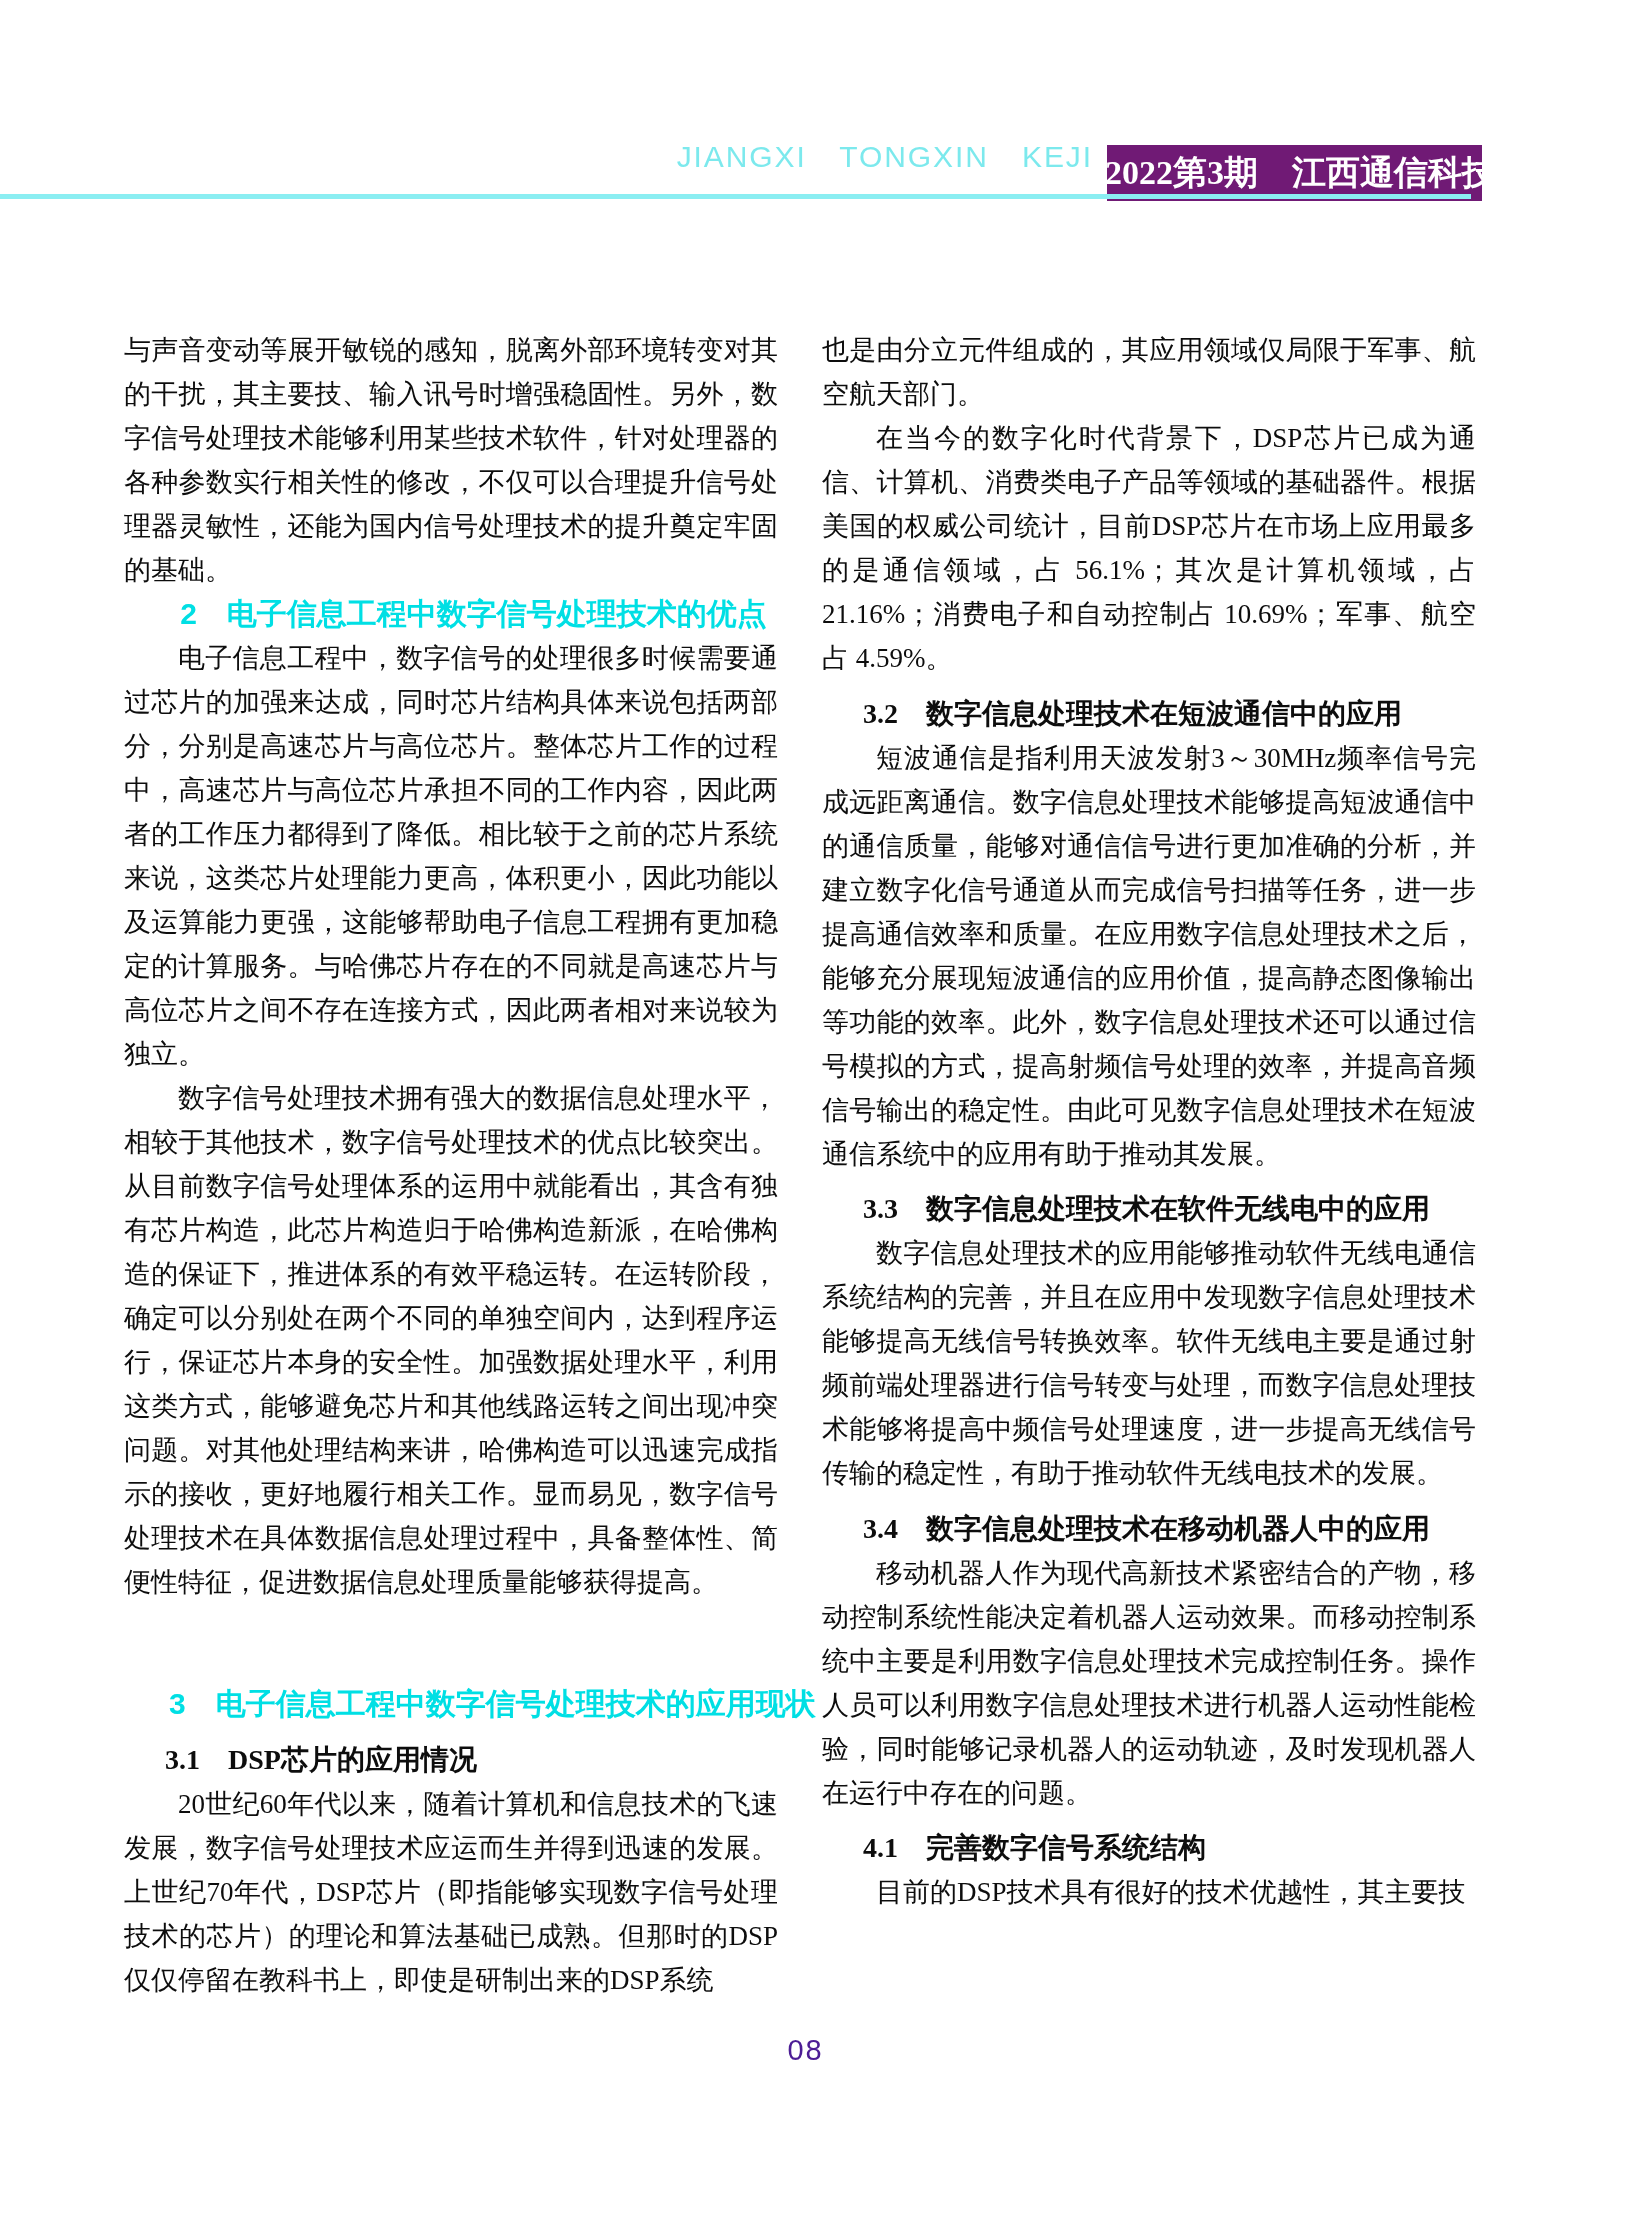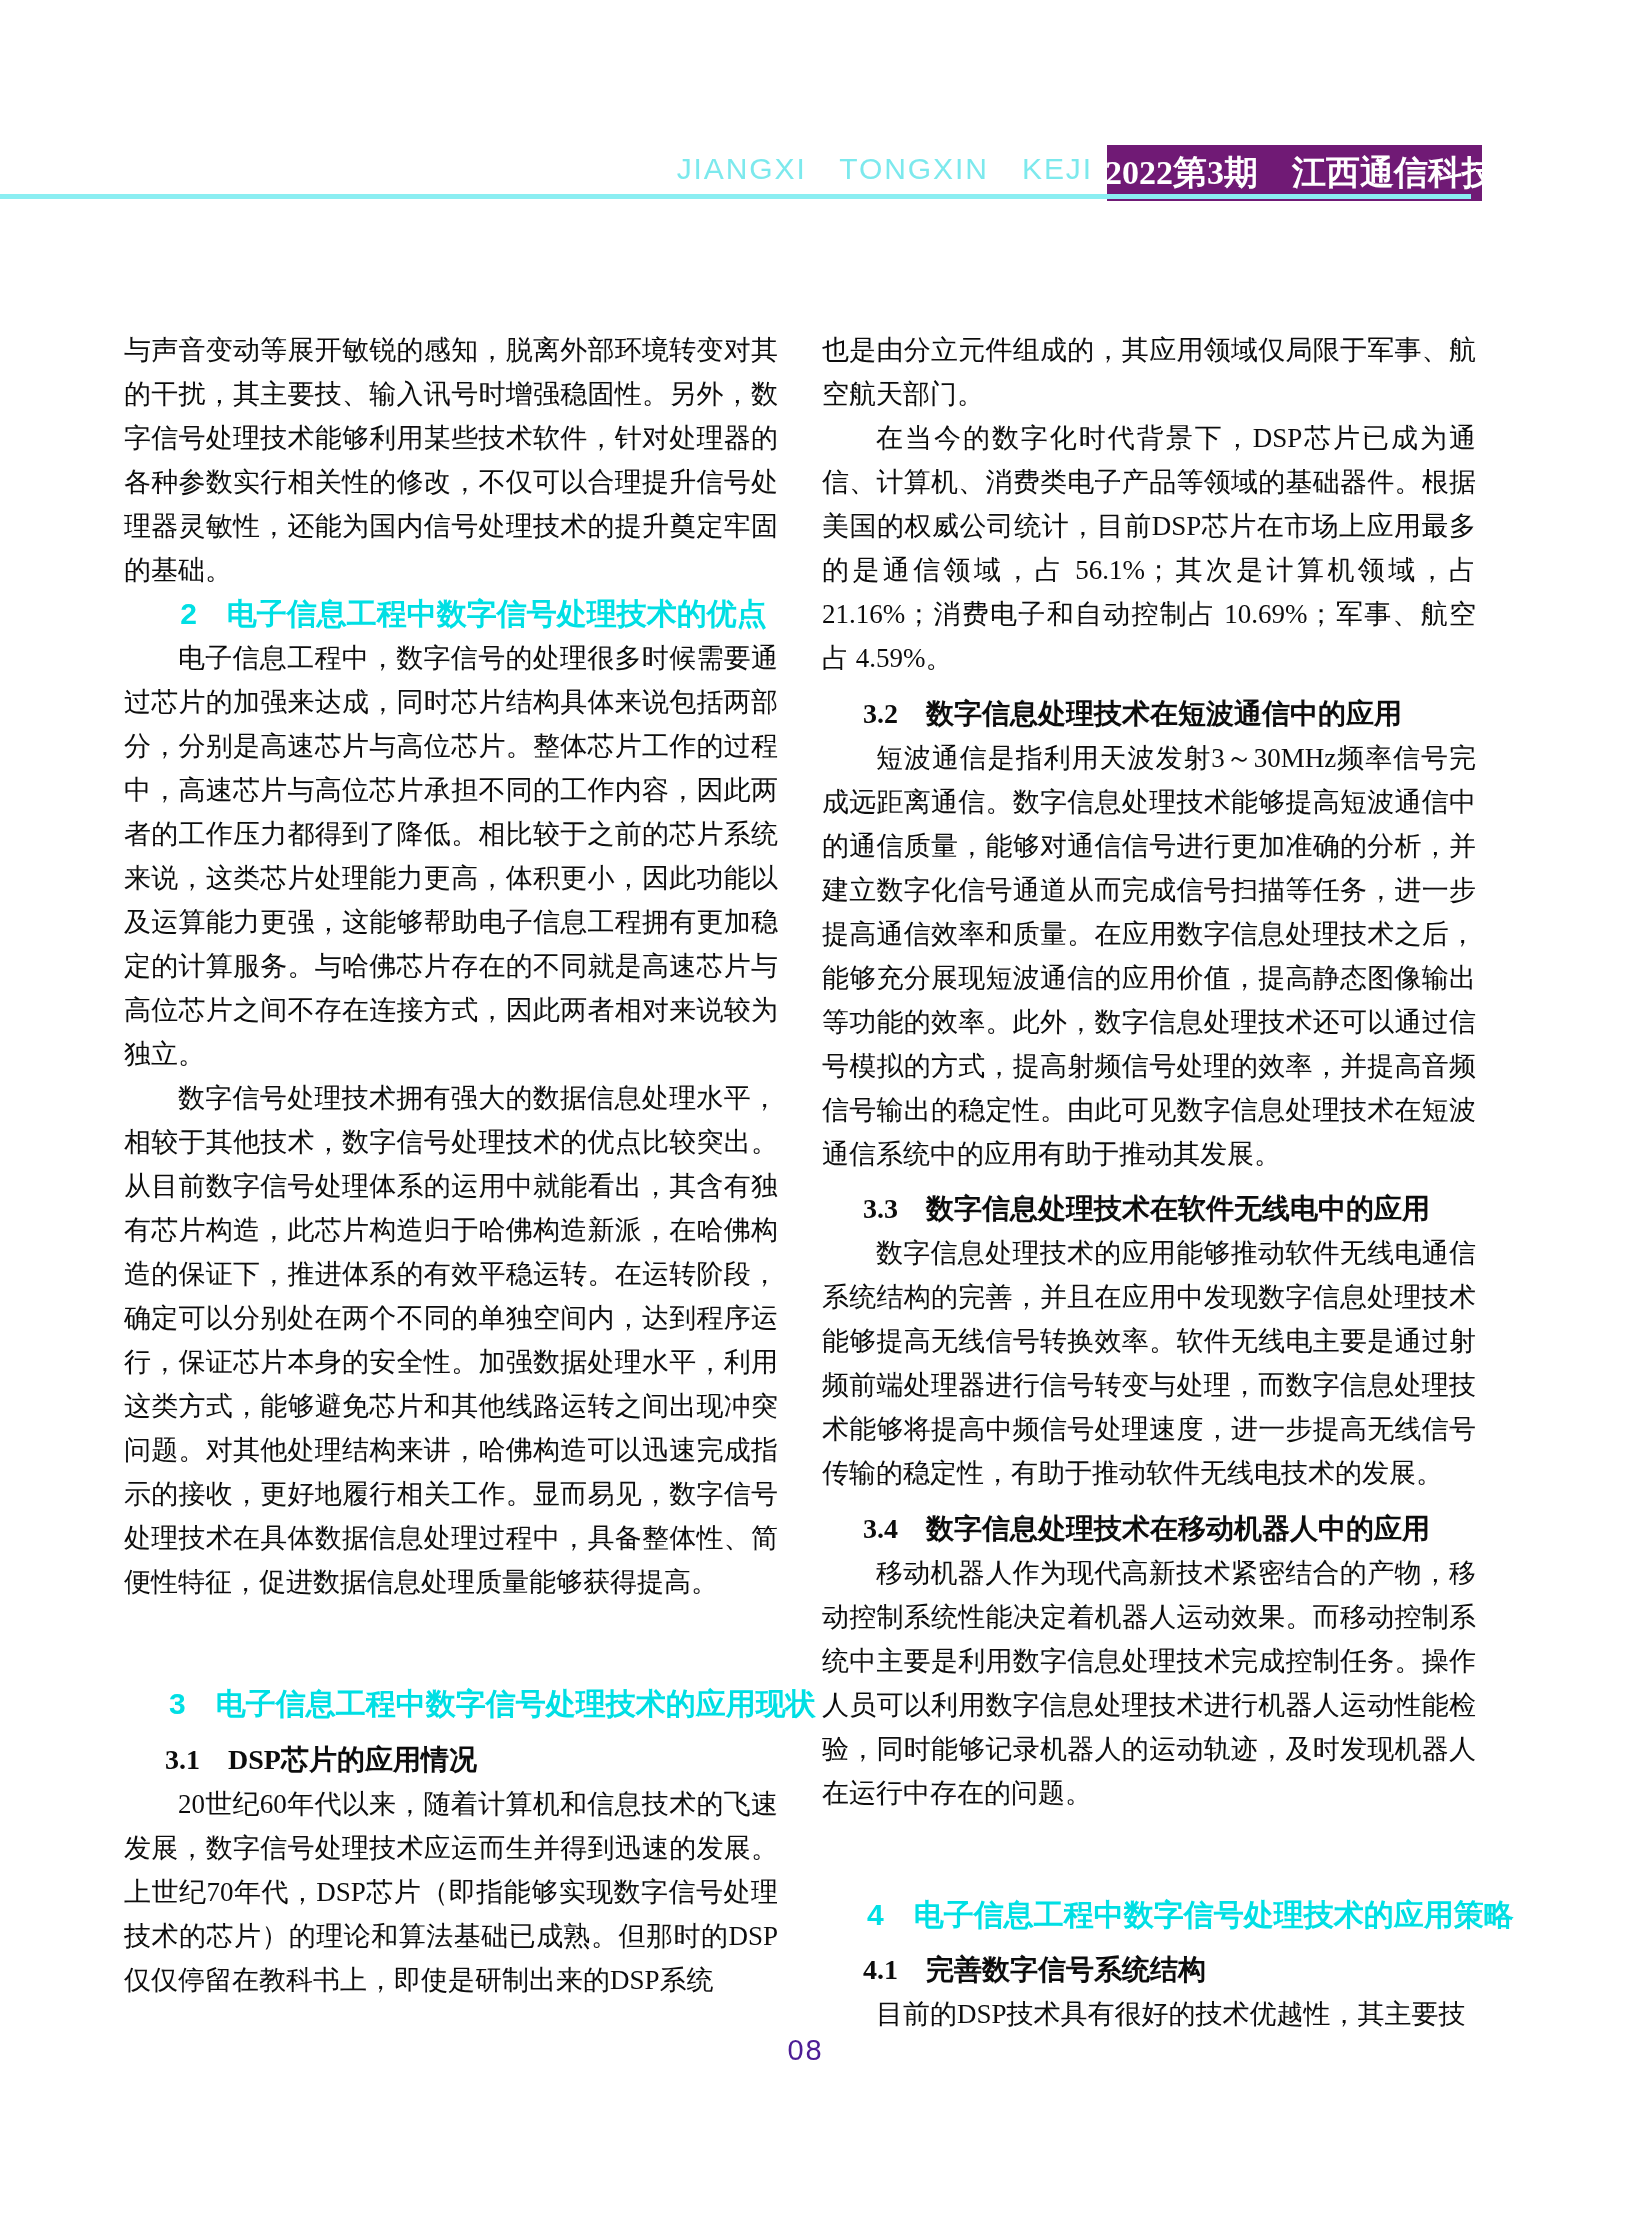--- a/index.html
+++ b/index.html
@@ -8,21 +8,21 @@
     position:relative;
     width:1651px; height:2224px;
     background:#ffffff;
     overflow:hidden;
     font-family:"Liberation Serif","DejaVu Serif",serif;
     color:#0d0d0d;
   }
   
   .journal-latin {
     position:absolute;
-    top:152px; right:558px;
+    top:140px; right:558px;
     font-family:"Liberation Sans","DejaVu Sans",sans-serif;
     font-size:30px;
     color:#7ce9ed;
     letter-spacing:1.9px;
     word-spacing:23px;
     white-space:nowrap;
   }
   .issue-badge {
     position:absolute;
     left:1107px; top:145px;
@@ -105,21 +105,20 @@
 
   <div class="col col-right">
     <div class="para cont">也是由分立元件组成的，其应用领域仅局限于军事、航空航天部门。</div>
     <div class="para">在当今的数字化时代背景下，DSP芯片已成为通信、计算机、消费类电子产品等领域的基础器件。根据美国的权威公司统计，目前DSP芯片在市场上应用最多的是通信领域，占 56.1%；其次是计算机领域，占 21.16%；消费电子和自动控制占 10.69%；军事、航空占 4.59%。</div>
     <div class="h-sub">3.2　数字信息处理技术在短波通信中的应用</div>
     <div class="para">短波通信是指利用天波发射3～30MHz频率信号完成远距离通信。数字信息处理技术能够提高短波通信中的通信质量，能够对通信信号进行更加准确的分析，并建立数字化信号通道从而完成信号扫描等任务，进一步提高通信效率和质量。在应用数字信息处理技术之后，能够充分展现短波通信的应用价值，提高静态图像输出等功能的效率。此外，数字信息处理技术还可以通过信号模拟的方式，提高射频信号处理的效率，并提高音频信号输出的稳定性。由此可见数字信息处理技术在短波通信系统中的应用有助于推动其发展。</div>
     <div class="h-sub">3.3　数字信息处理技术在软件无线电中的应用</div>
     <div class="para">数字信息处理技术的应用能够推动软件无线电通信系统结构的完善，并且在应用中发现数字信息处理技术能够提高无线信号转换效率。软件无线电主要是通过射频前端处理器进行信号转变与处理，而数字信息处理技术能够将提高中频信号处理速度，进一步提高无线信号传输的稳定性，有助于推动软件无线电技术的发展。</div>
     <div class="h-sub">3.4　数字信息处理技术在移动机器人中的应用</div>
     <div class="para">移动机器人作为现代高新技术紧密结合的产物，移动控制系统性能决定着机器人运动效果。而移动控制系统中主要是利用数字信息处理技术完成控制任务。操作人员可以利用数字信息处理技术进行机器人运动性能检验，同时能够记录机器人的运动轨迹，及时发现机器人在运行中存在的问题。</div>
-    <div class="h-cyan gap-before">4　电子信息工程中数字信号处理技术的应用策略</div>
     <div class="h-sub">4.1　完善数字信号系统结构</div>
     <div class="para">目前的DSP技术具有很好的技术优越性，其主要技</div>
   </div>
 
   <div class="page-number">08</div>
 
 </div>
 
 
 </body></html>

